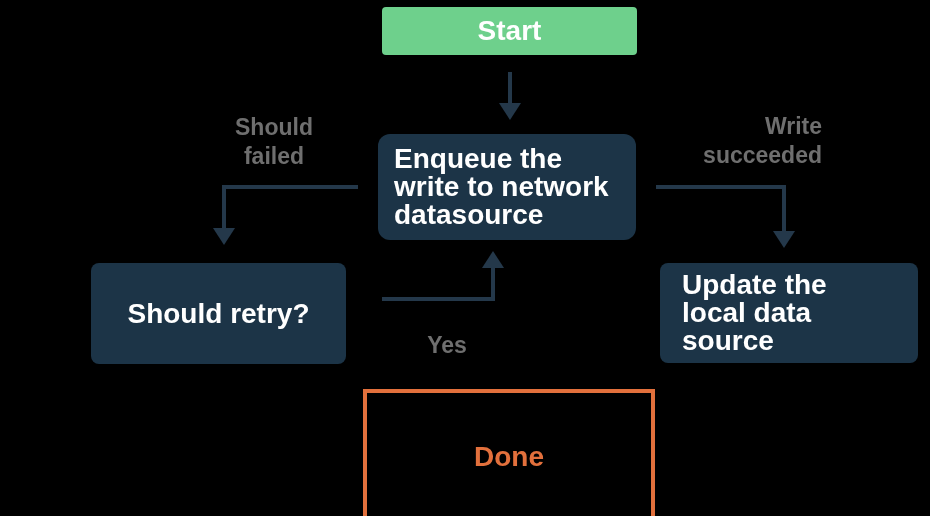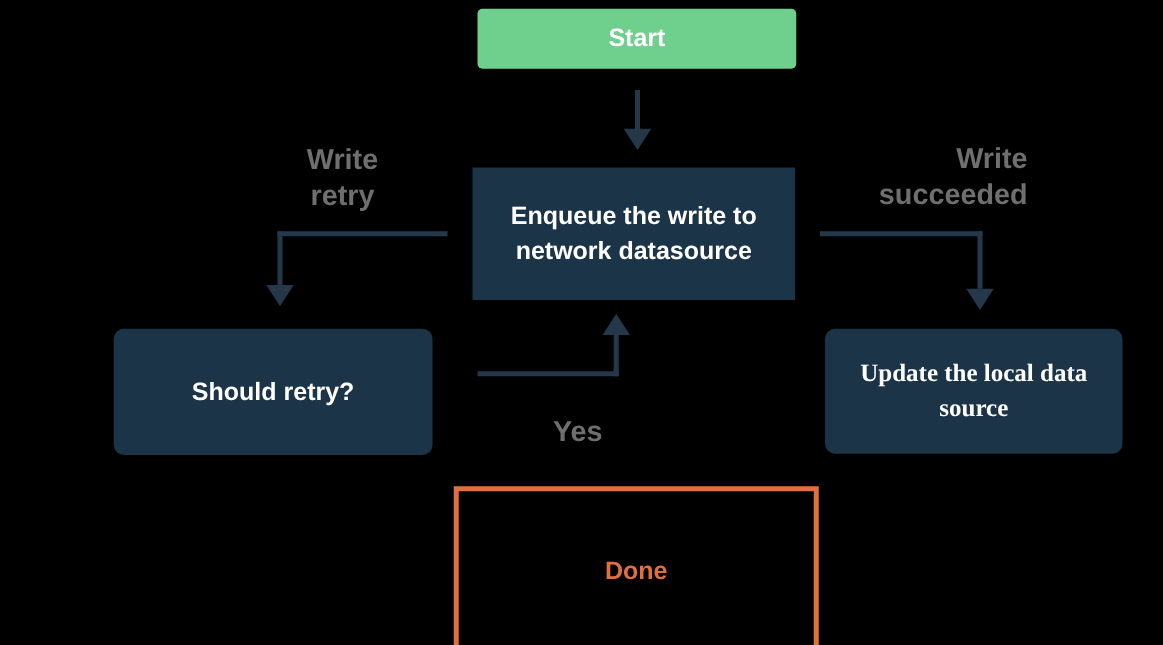--- a/index.html
+++ b/index.html
@@ -15,52 +15,52 @@
   html,body{background:var(--bg);}
   body{
     width:930px;height:516px;overflow:hidden;
     font-family:"Liberation Sans", sans-serif;
   }
   .stage{position:relative;width:930px;height:516px;background:var(--bg);}
 
   
   .node{
     position:absolute;display:flex;align-items:center;justify-content:center;
-    text-align:center;color:var(--white);font-weight:700;font-size:20px;line-height:28px;
+    color:var(--white);font-weight:700;font-size:28px;line-height:28px;
   }
   .node-start{
     left:382px;top:7px;width:255px;height:48px;
     background:var(--green);border-radius:4px;
   }
   .node-enqueue{
     left:378px;top:134px;width:258px;height:106px;
-    background:var(--node);border-radius:0;padding:0 16px;
+    background:var(--node);border-radius:12px;padding:0 16px;
   }
   .node-retry{
     left:91px;top:263px;width:255px;height:101px;
     background:var(--node);border-radius:8px;padding:0 16px;
   }
   .node-update{
-    left:660px;top:263px;width:238px;height:100px;
-    background:var(--node);border-radius:8px;padding:0 11px;font-family:Liberation Serif, serif;
+    left:660px;top:263px;width:258px;height:100px;
+    background:var(--node);border-radius:8px;padding:0 22px;
   }
   .node-done{
     left:363px;top:389px;width:292px;height:135px;
     background:transparent;border:4px solid var(--orange);
     color:var(--orange);
   }
 
   
   .edge-label{
     position:absolute;color:var(--gray);font-weight:700;font-size:23px;
     line-height:29px;text-align:center;
   }
   .lbl-write-failed{left:224px;top:113px;width:100px;}
   .lbl-write-succeeded{left:682px;top:112px;width:140px;text-align:right;}
-  .lbl-yes{left:412px;top:331px;width:70px;text-align:right;}
+  .lbl-yes{left:412px;top:331px;width:70px;}
   .lbl-no{left:88px;top:441px;width:70px;}
 
   
   .seg{position:absolute;background:var(--arrow);}
   .head{position:absolute;width:0;height:0;}
   .head-down{
     border-left:11px solid transparent;border-right:11px solid transparent;
     border-top:17px solid var(--arrow);
   }
   .head-up{
@@ -92,21 +92,21 @@
   <div class="node node-start">Start</div>
 
   <div class="node node-enqueue">Enqueue the write to network datasource</div>
 
   <div class="node node-retry">Should retry?</div>
 
   <div class="node node-update">Update the local data source</div>
 
   <div class="node node-done">Done</div>
 
-  <div class="edge-label lbl-write-failed">Write retry</div>
+  <div class="edge-label lbl-write-failed">Should failed</div>
 
   <div class="edge-label lbl-write-succeeded">Write succeeded</div>
 
   <div class="edge-label lbl-yes">Yes</div>
 
 
   <div class="seg a1-v"></div>
   <div class="head head-down a1-h"></div>
 
   <div class="seg a2-h"></div>

